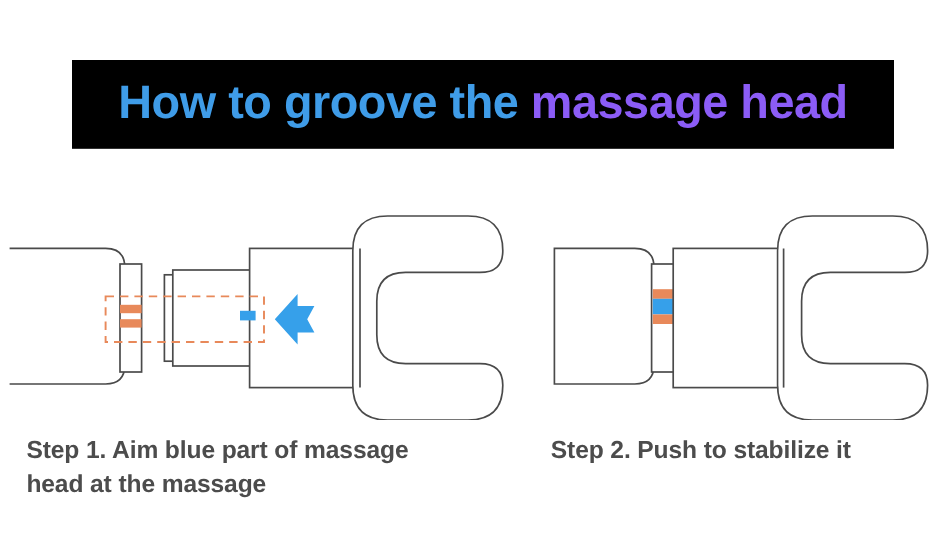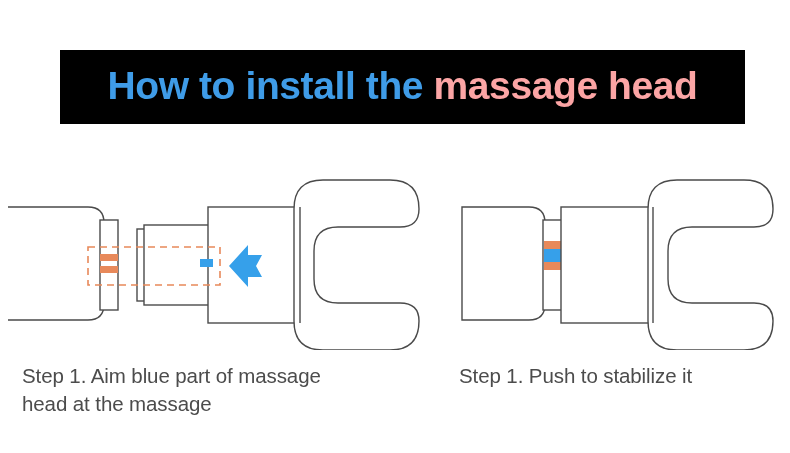--- a/index.html
+++ b/index.html
@@ -39,21 +39,21 @@
   }
   .title-text {
     font-family: "Liberation Sans", sans-serif;
     font-size: 39px;
     font-weight: bold;
     letter-spacing: -0.4px;
     white-space: nowrap;
     line-height: 1;
   }
   .title-part-primary { color: #3f9ce8; }
-  .title-part-secondary { color: #fca5a5; }
+  .title-part-secondary { color: #8b5cf6; }
 
   
   .diagrams {
     position: absolute;
     left: 0;
     top: 175px;
     width: 790px;
     height: 175px;
   }
   .diagram-svg {
@@ -69,42 +69,42 @@
     position: absolute;
     left: 0;
     top: 362px;
     width: 790px;
   }
   .caption {
     position: absolute;
     top: 0;
     font-family: "Liberation Sans", sans-serif;
     font-size: 20.5px;
-    font-weight: normal;
+    font-weight: bold;
     color: #4c4c4c;
     line-height: 1.35;
     letter-spacing: -0.1px;
   }
   #caption-step1 {
     left: 22px;
     width: 420px;
   }
   #caption-step2 {
     left: 459px;
     width: 330px;
   }
   .caption-line { display: block; white-space: nowrap; }
 </style>
 </head>
 <body>
 
 <div id="page">
 
   <div class="title-banner">
-    <div class="title-text"><span class="title-part-primary">How to install the</span><span class="title-part-secondary"> massage head</span></div>
+    <div class="title-text"><span class="title-part-primary">How to groove the</span><span class="title-part-secondary"> massage head</span></div>
   </div>
 
   <div class="diagrams">
 
     <svg id="diagram-step1" class="diagram-svg" width="430" height="175" viewBox="0 0 430 175">
 
       <path d="M -20 32 L 80 32 Q 96 32 96 48 L 96 129 Q 96 145 80 145 L -20 145 Z" fill="#ffffff" stroke="#4a4a4a" stroke-width="1.4"></path>
 
       <rect x="92" y="45" width="18" height="90" fill="#ffffff" stroke="#4a4a4a" stroke-width="1.4"></rect>
 
@@ -184,17 +184,17 @@
     </svg>
 
   </div>
 
   <div class="captions">
     <div class="caption" id="caption-step1">
       <span class="caption-line">Step 1. Aim blue part of massage</span>
       <span class="caption-line">head at the massage</span>
     </div>
     <div class="caption" id="caption-step2">
-      <span class="caption-line">Step 1. Push to stabilize it</span>
+      <span class="caption-line">Step 2. Push to stabilize it</span>
     </div>
   </div>
 
 </div>
 
 </body></html>

